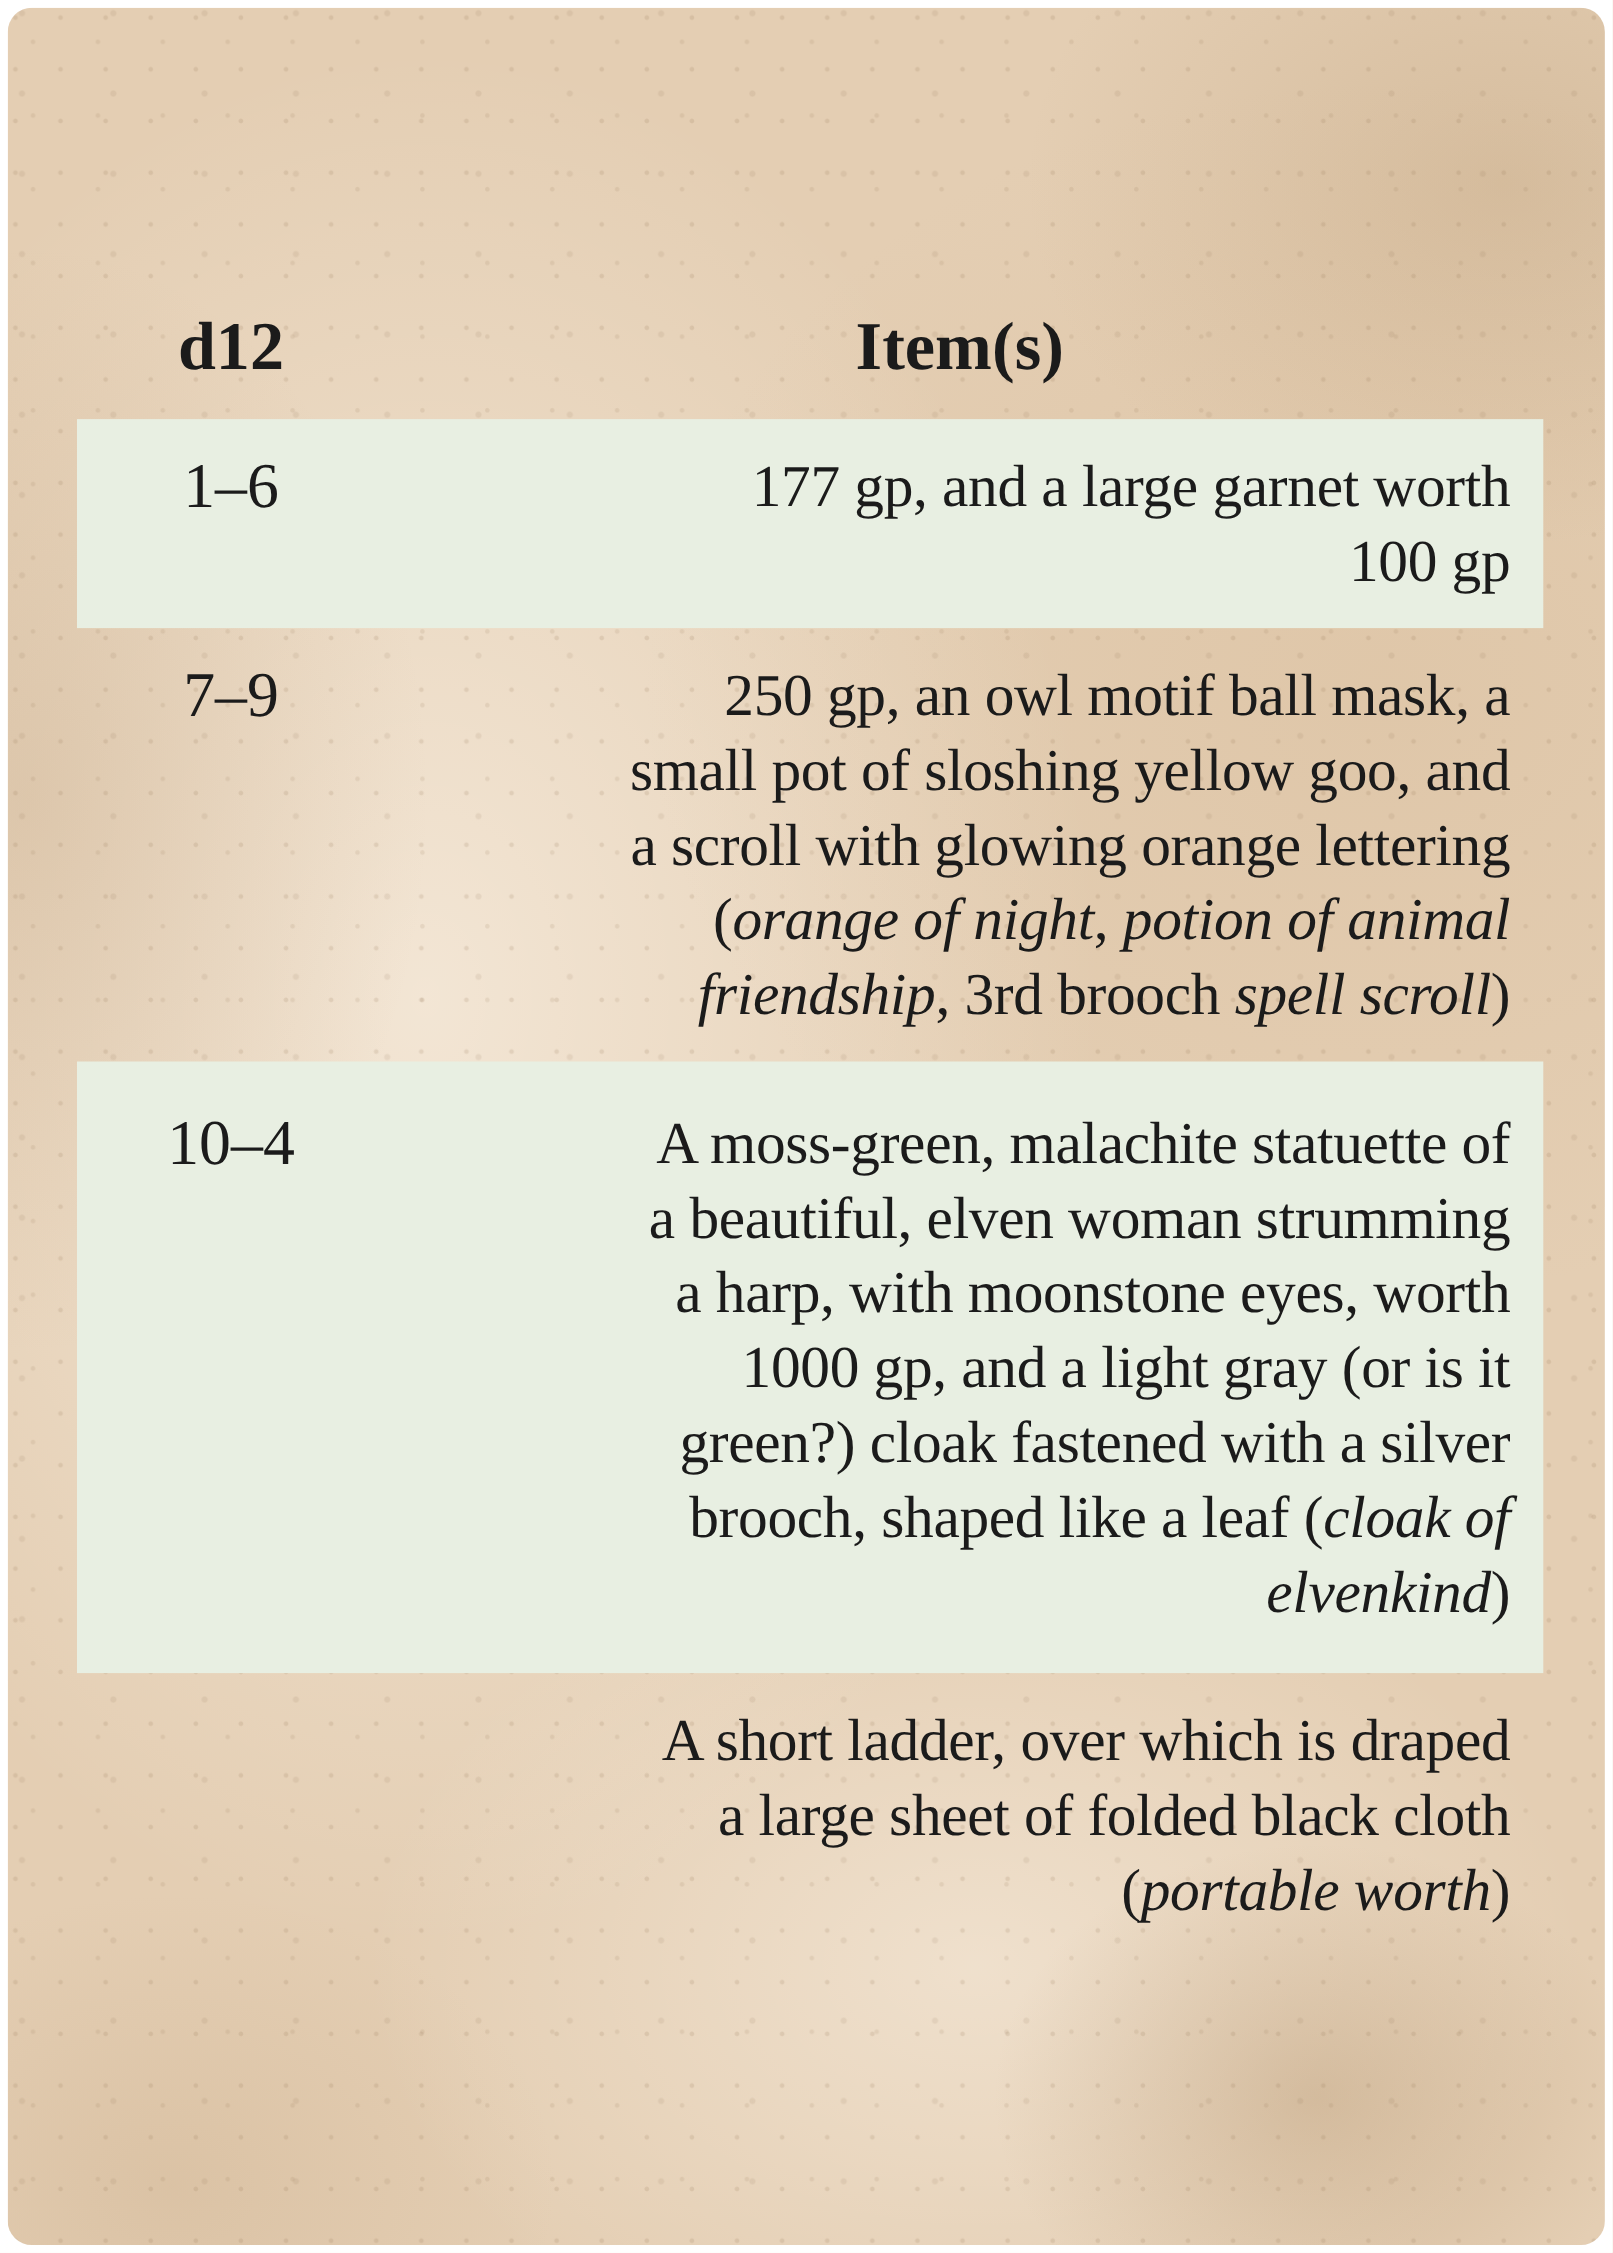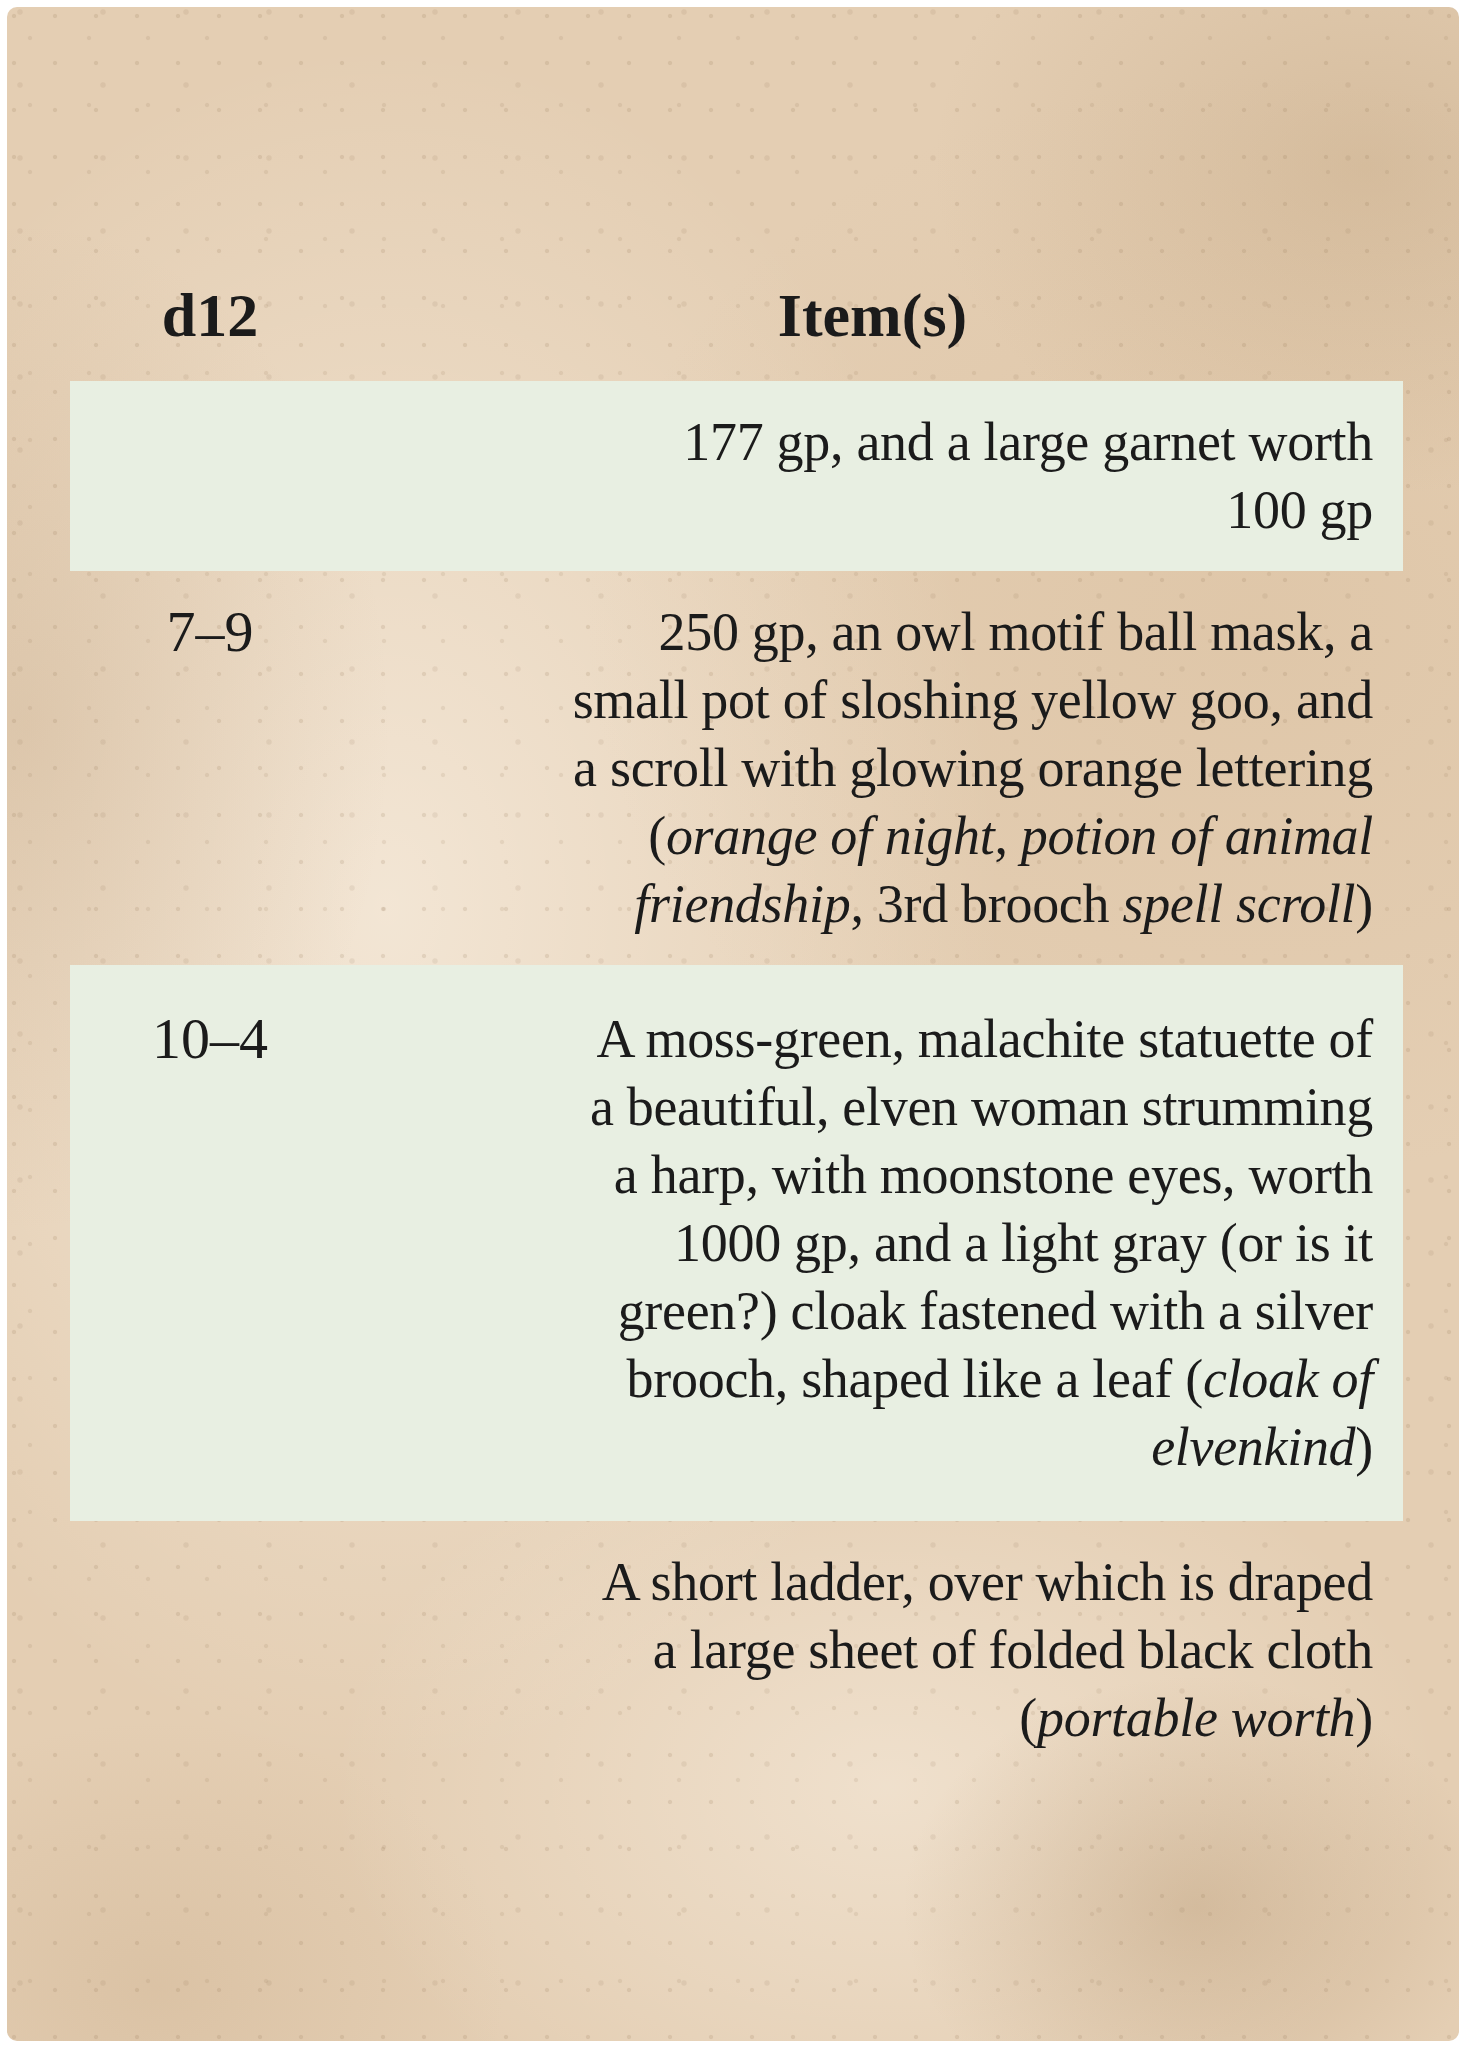--- a/index.html
+++ b/index.html
@@ -8,21 +8,21 @@
     width: 1466px;
     height: 2048px;
     background: #ffffff;
     font-family: "Liberation Serif", serif;
     color: var(--text, #1b1b1b);
     overflow: hidden;
   }
   .card {
     position: absolute;
     left: 7px; top: 7px; right: 7px; bottom: 7px;
-    border-radius: 10px;
+    border-radius: 22px;
     overflow: hidden;
     background-color: var(--parchment, #e4ceb3);
     background-image:
       
       radial-gradient(circle at 7px 9px,  rgba(141,111,77,0.16) 1.6px, rgba(141,111,77,0) 2.6px),
       radial-gradient(circle at 23px 31px, rgba(141,111,77,0.13) 1.6px, rgba(141,111,77,0) 2.6px),
       radial-gradient(circle at 13px 5px,  rgba(120,90,60,0.10) 2.2px, rgba(120,90,60,0) 3.4px),
       
       radial-gradient(ellipse 420px 330px at 1190px 1900px, rgba(172,138,98,0.34), rgba(172,138,98,0) 70%),
       radial-gradient(ellipse 620px 470px at 1360px 160px,  rgba(180,148,108,0.30), rgba(180,148,108,0) 70%),
@@ -88,20 +88,21 @@
 
 <div class="card">
   <div class="loot-table">
 
     <div class="thead">
       <div class="col-roll">d12</div>
       <div class="col-item th-item">Item(s)</div>
     </div>
 
     <div class="trow hl">
+      <div class="col-roll roll">1–6</div>
       <div class="col-item item"><span>177 gp, and a large garnet worth
 100 gp</span></div>
     </div>
 
     <div class="trow">
       <div class="col-roll roll">7–9</div>
       <div class="col-item item"><span>250 gp, an owl motif ball mask, a
 small pot of sloshing yellow goo, and
 a scroll with glowing orange lettering
 (</span><span class="it">orange of night</span><span>, </span><span class="it">potion of animal

